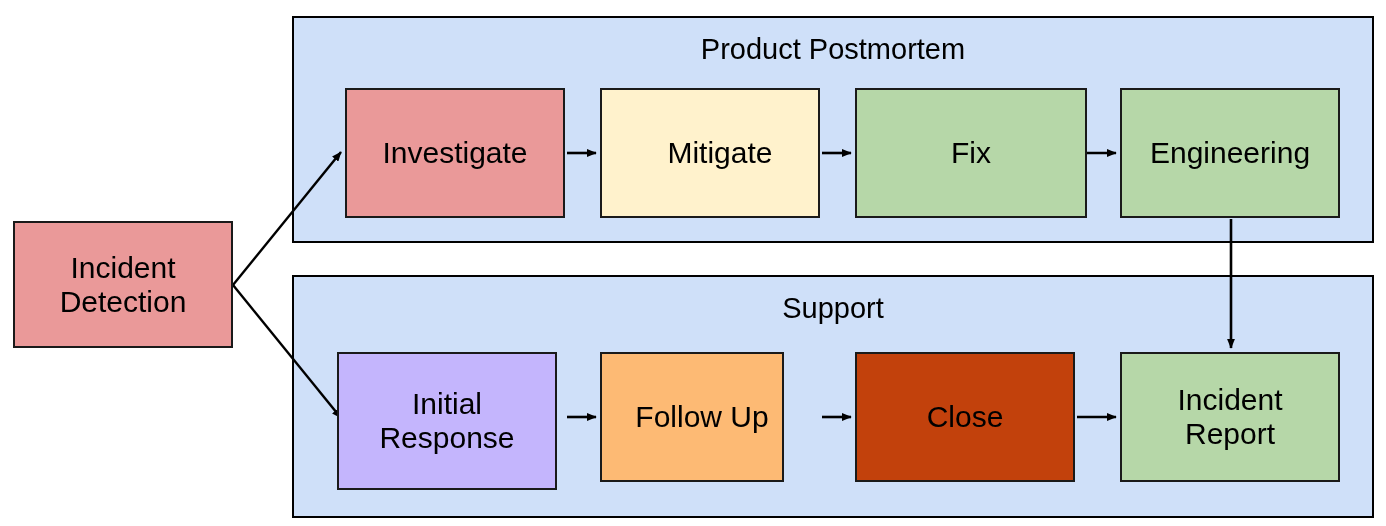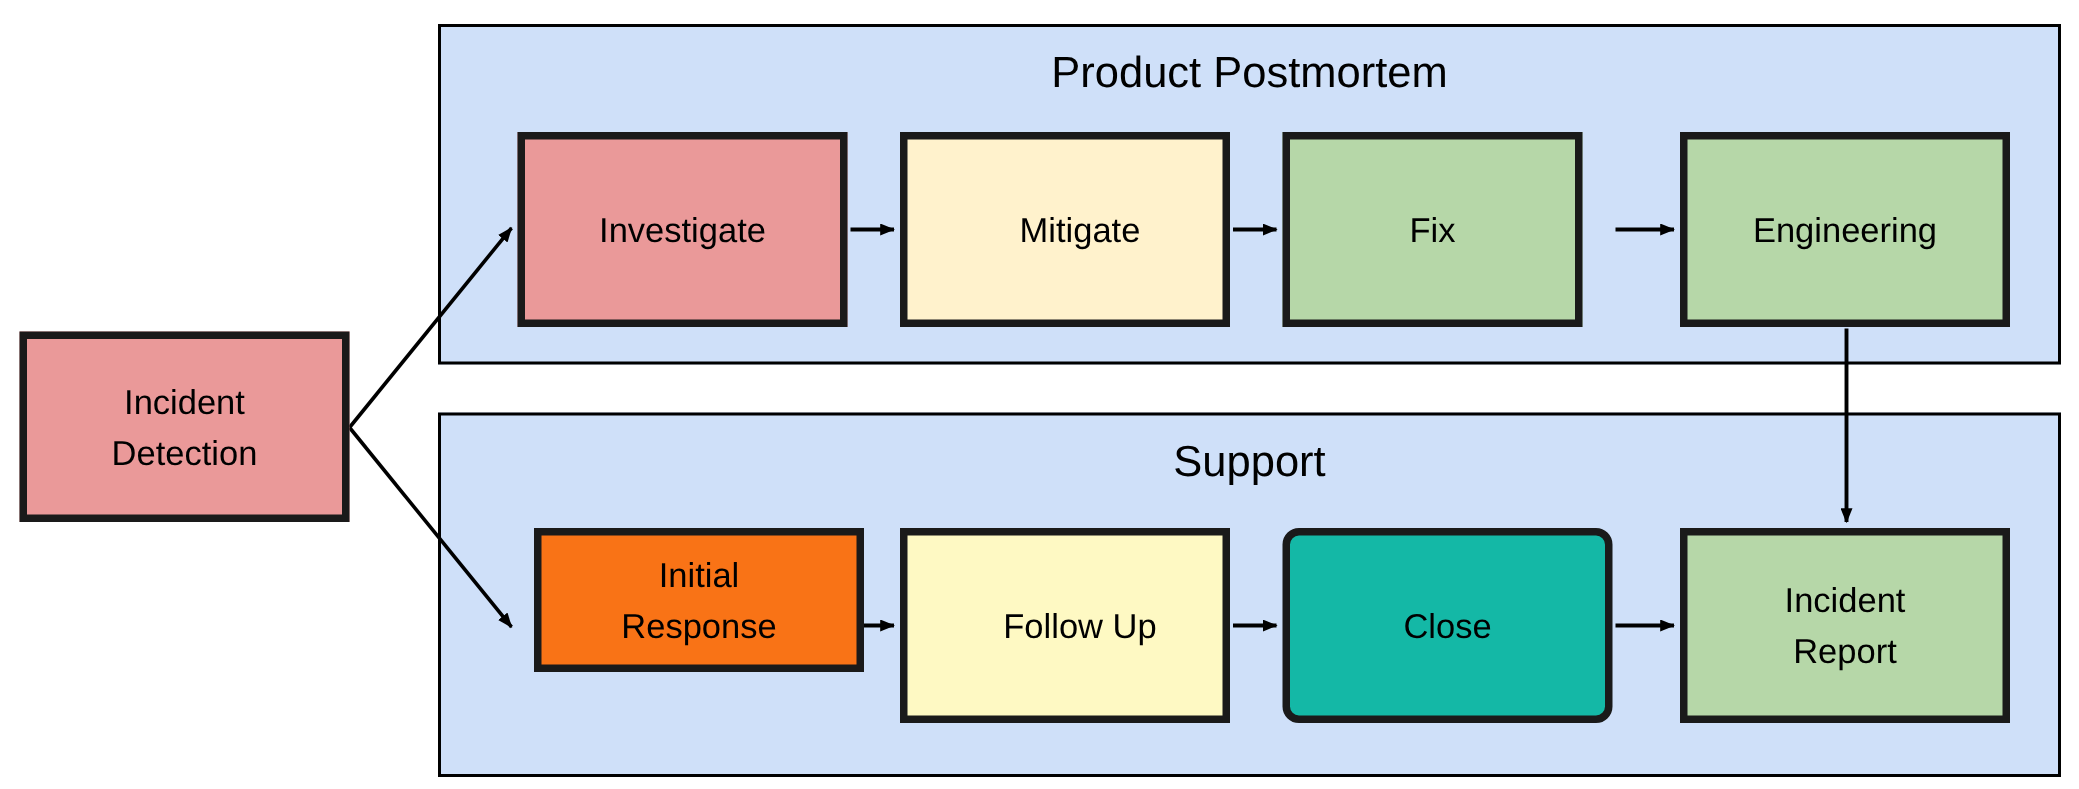--- a/index.html
+++ b/index.html
@@ -36,27 +36,27 @@
     right: 0;
     text-align: center;
     color: #000000;
     font-size: 29px;
     line-height: 32px;
     white-space: nowrap;
   }
   .node {
     position: absolute;
     box-sizing: border-box;
-    border: 5px solid #15803d;
+    border: 2px solid #15803d;
     display: flex;
     align-items: center;
     justify-content: center;
     text-align: center;
     color: #000000;
-    font-size: 23px;
+    font-size: 30px;
     line-height: 34px;
     white-space: pre-line;
   }
   .fill-red    { background: #ea9999; }
   .fill-yellow { background: #fff2cc; padding-left: 20px; }
   .fill-green  { background: #b6d7a8; }
 </style>
 </head>
 <body>
 
@@ -86,23 +86,23 @@
         <line x1="822" y1="417" x2="851" y2="417" stroke="#000000" stroke-width="2.6" marker-end="url(#arrowhead)"></line>
         <line x1="1077" y1="417" x2="1116" y2="417" stroke="#000000" stroke-width="2.6" marker-end="url(#arrowhead)"></line>
       </g>
   </svg>
 
   <div id="nodes-layer">
       <div class="node fill-red" style="left: 13px; top: 221px; width: 220px; height: 127px; background: rgb(234, 153, 153); border-color: rgb(26, 26, 26);">Incident
 Detection</div>
       <div class="node fill-red" style="left: 345px; top: 88px; width: 220px; height: 130px; background: rgb(234, 153, 153); border-color: rgb(26, 26, 26);">Investigate</div>
       <div class="node fill-yellow" style="left: 600px; top: 88px; width: 220px; height: 130px; background: rgb(255, 242, 204); border-color: rgb(26, 26, 26);">Mitigate</div>
-      <div class="node fill-green" style="left: 855px; top: 88px; width: 200px; height: 130px; background: rgb(182, 215, 168); border-color: rgb(26, 26, 26);">Fix</div>
+      <div class="node fill-green" style="left: 855px; top: 88px; width: 232px; height: 130px; background: rgb(182, 215, 168); border-color: rgb(26, 26, 26);">Fix</div>
       <div class="node fill-green" style="left: 1120px; top: 88px; width: 220px; height: 130px; background: rgb(182, 215, 168); border-color: rgb(26, 26, 26);">Engineering</div>
-      <div class="node fill-red" style="left: 356px; top: 352px; width: 220px; height: 96px; background: #f97316; border-color: rgb(26, 26, 26);">Initial
+      <div class="node fill-red" style="left: 337px; top: 352px; width: 220px; height: 138px; background: #c4b5fd; border-color: rgb(26, 26, 26);">Initial
 Response</div>
-      <div class="node fill-yellow" style="left: 600px; top: 352px; width: 220px; height: 130px; background: #fef9c3; border-color: rgb(26, 26, 26);">Follow Up</div>
-      <div class="node fill-green" style="left: 855px; top: 352px; width: 220px; height: 130px; background: #14b8a6; border-color: rgb(26, 26, 26); border-radius: 11px;">Close</div>
+      <div class="node fill-yellow" style="left: 600px; top: 352px; width: 184px; height: 130px; background: #fdba74; border-color: rgb(26, 26, 26);">Follow Up</div>
+      <div class="node fill-green" style="left: 855px; top: 352px; width: 220px; height: 130px; background: #c2410c; border-color: rgb(26, 26, 26);">Close</div>
       <div class="node fill-green" style="left: 1120px; top: 352px; width: 220px; height: 130px; background: rgb(182, 215, 168); border-color: rgb(26, 26, 26);">Incident
 Report</div>
     </div>
 
 </div>
 
 </body></html>

